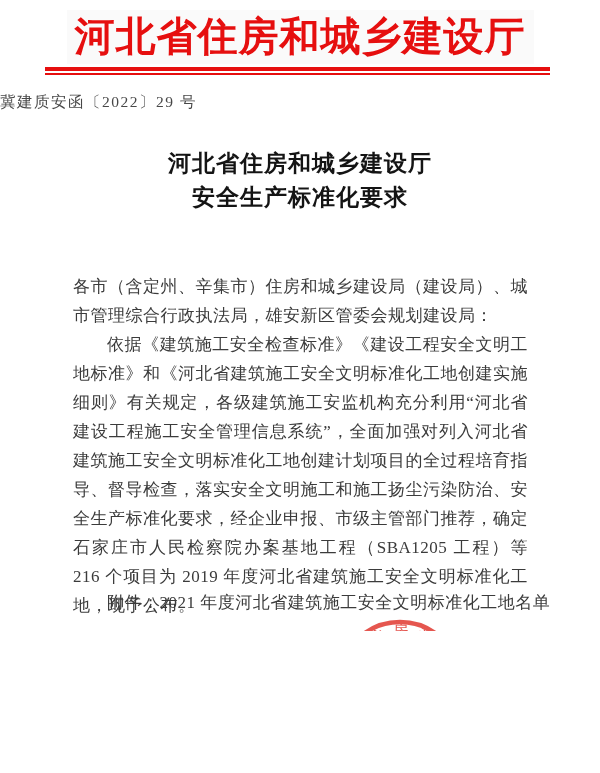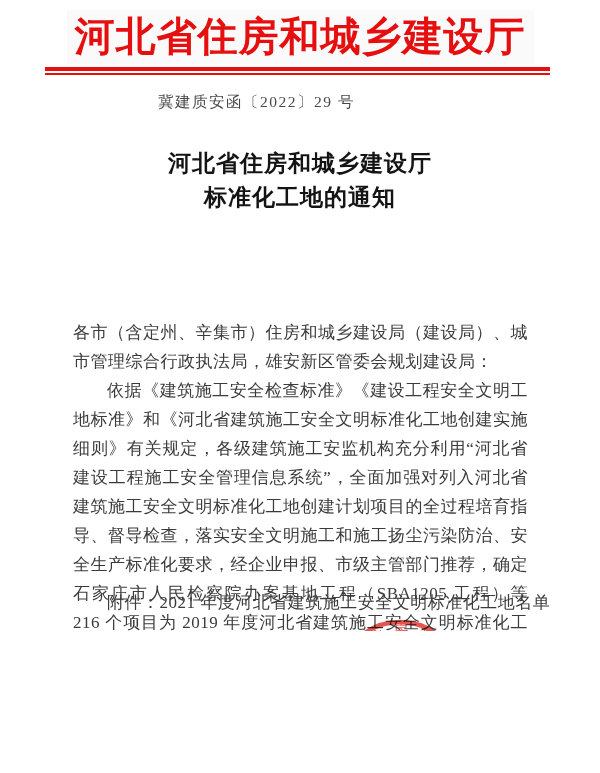--- a/index.html
+++ b/index.html
@@ -26,41 +26,40 @@
     line-height:50px;
     white-space:nowrap;
   }
   .rule-top{
     position:absolute;top:67px;left:45px;width:505px;
   }
   .rule-top .thick{height:4px;background:#e60f0f;}
   .rule-top .thin{height:2px;background:#e60f0f;margin-top:2px;}
   .doc-number{
     position:absolute;top:92px;left:0;width:513px;
-    text-align:center;
+    text-align:left;
     font-size:15.5px;color:#474747;
     letter-spacing:1.5px;
     white-space:nowrap;
   }
   
   .doc-title{
     position:absolute;top:147px;left:0;width:100%;
     text-align:center;
     font-weight:bold;color:#141414;
     font-size:23px;line-height:34px;
     letter-spacing:1px;
   }
   
   .body-text{
     position:absolute;top:272px;left:73px;width:455px;
     font-size:17px;line-height:29px;
     color:#3b3b3b;
     text-align:justify;
     letter-spacing:0.5px;
-    margin-top:46px;
   }
   .body-text p{margin:0;}
   .body-text p.indent{text-indent:2em;}
   .attachment{
     position:absolute;top:588px;left:73px;width:455px;
     font-size:17px;line-height:29px;color:#3b3b3b;
     text-indent:2em;letter-spacing:0.5px;
     white-space:nowrap;
   }
   
@@ -98,21 +97,21 @@
 
   <div class="rule-top">
     <div class="thick"></div>
     <div class="thin"></div>
   </div>
 
   <div class="doc-number">冀建质安函〔2022〕29 号</div>
 
   <div class="doc-title">
     <div>河北省住房和城乡建设厅</div>
-    <div>标准化工地的通知</div>
+    <div>安全生产标准化要求</div>
   </div>
 
   <div class="body-text">
     <p>各市（含定州、辛集市）住房和城乡建设局（建设局）、城市管理综合行政执法局，雄安新区管委会规划建设局：</p>
     <p class="indent">依据《建筑施工安全检查标准》《建设工程安全文明工地标准》和《河北省建筑施工安全文明标准化工地创建实施细则》有关规定，各级建筑施工安监机构充分利用“河北省建设工程施工安全管理信息系统”，全面加强对列入河北省建筑施工安全文明标准化工地创建计划项目的全过程培育指导、督导检查，落实安全文明施工和施工扬尘污染防治、安全生产标准化要求，经企业申报、市级主管部门推荐，确定石家庄市人民检察院办案基地工程（SBA1205 工程）等 216 个项目为 2019 年度河北省建筑施工安全文明标准化工地，现予公布。</p>
   </div>
 
   <div class="attachment">附件：2021 年度河北省建筑施工安全文明标准化工地名单</div>
 
   <div class="signature">河北省住房和城乡建设厅</div>

